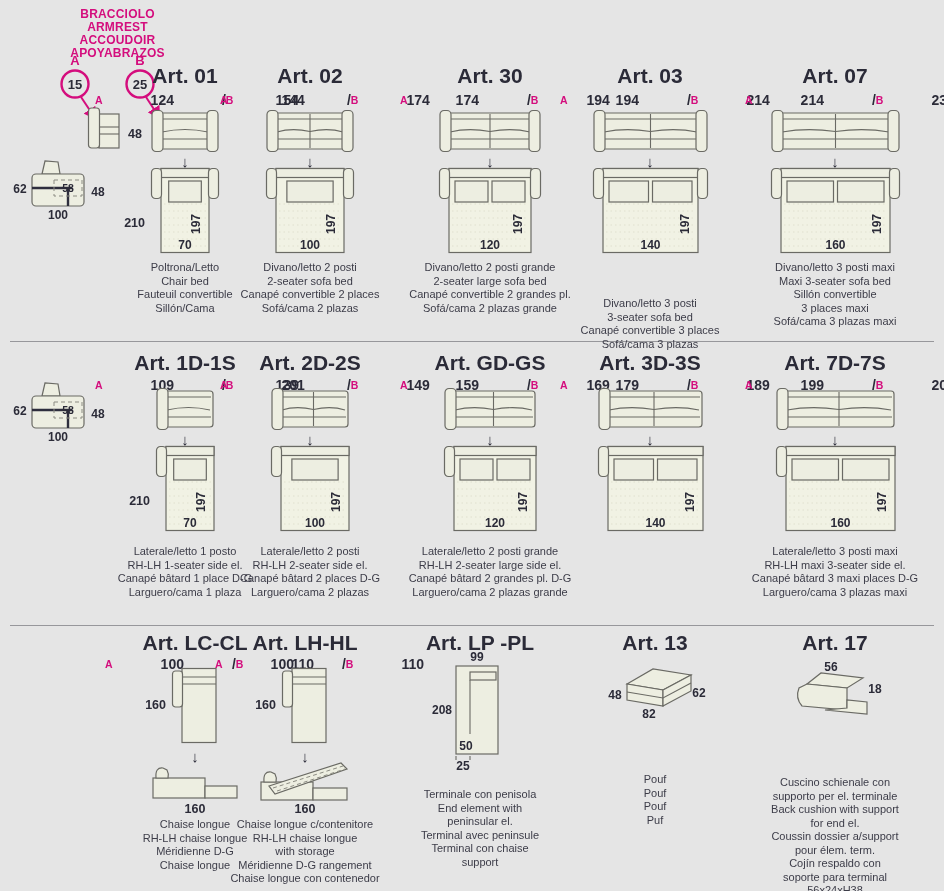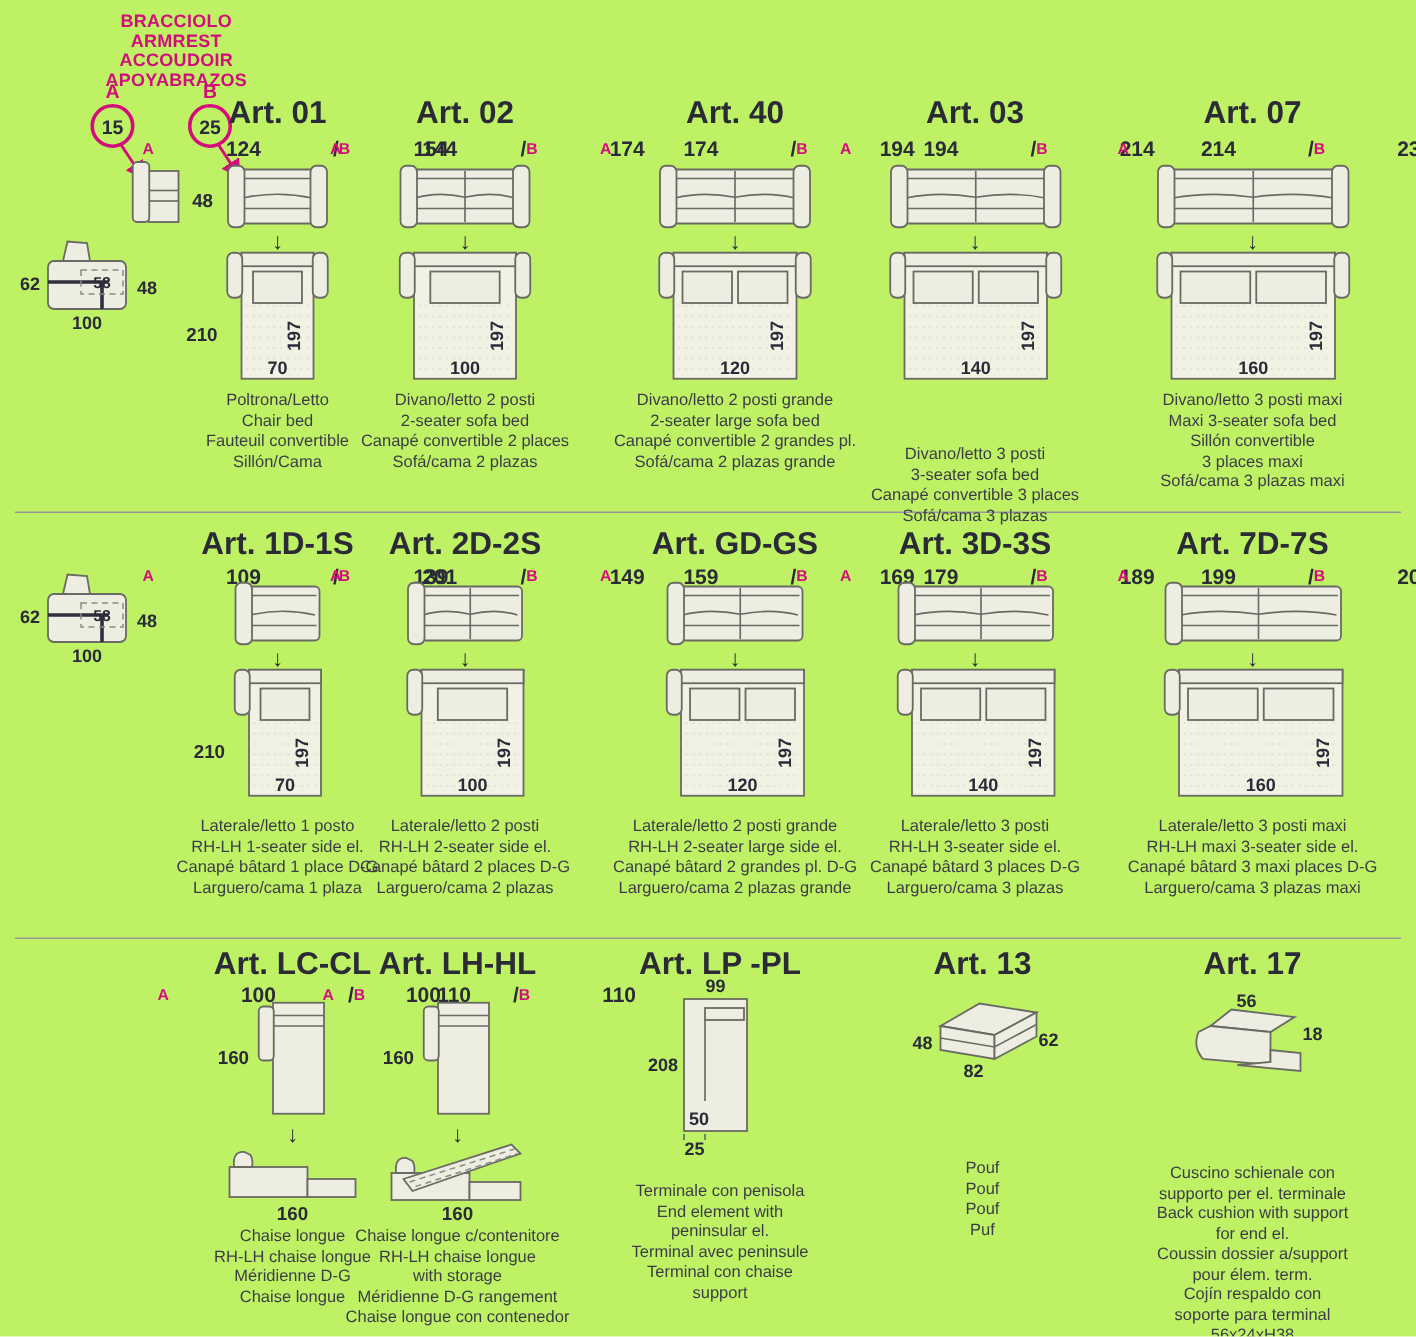--- a/index.html
+++ b/index.html
@@ -1,16 +1,16 @@
 <!DOCTYPE html>
 <html><head>
 <meta charset="utf-8">
 <style>
   html,body{margin:0;padding:0;background:#fff;}
-  #page{position:relative;width:944px;height:891px;background:#bef264;
+  #page{position:relative;width:944px;height:891px;background:#e5e5e5;
         font-family:"Liberation Sans",sans-serif;overflow:hidden;}
   .abs{position:absolute;}
   .note{color:#d40d7d;font-weight:700;font-size:12px;line-height:13px;text-align:center;letter-spacing:.2px;}
   .mark-letter{color:#d40d7d;font-weight:700;font-size:13px;text-align:center;width:28px;}
   .art-title{font-size:21px;font-weight:700;color:#2b2b38;text-align:center;width:180px;}
   .ab{text-align:center;width:180px;white-space:nowrap;}
   .ab .ab-letter{color:#d40d7d;font-size:10.5px;font-weight:700;vertical-align:1.5px;}
   .ab .ab-num{color:#2b2b38;font-size:14px;font-weight:700;margin-left:48px;}
   .caption{font-size:11px;color:#3c3c48;text-align:center;line-height:13.5px;}
   .dim-label{font-size:12.5px;font-weight:600;color:#2b2b38;}
@@ -161,21 +161,21 @@
         <text transform="translate(69,56) rotate(-90)" text-anchor="middle" class="dim">197</text>
         <text x="44" y="81" text-anchor="middle" class="dim">100</text>
       </svg>
     </div>
     <div class="abs caption" style="left: 205px; top: 261px; width: 210px;">
       <div>Divano/letto 2 posti</div>
       <div>2-seater sofa bed</div>
       <div>Canapé convertible 2 places</div>
       <div>Sofá/cama 2 plazas</div>
     </div>
-    <div class="abs art-title" style="left: 400px; top: 64px;">Art. 40</div>
+    <div class="abs art-title" style="left: 400px; top: 64px;">Art. 30</div>
     <div class="abs ab" style="left: 400px; top: 91px;"><span class="ab-letter">A</span><span class="ab-num">174</span><span class="ab-num">/</span><span class="ab-letter">B</span><span class="ab-num">194</span></div>
     <div style="position: absolute; left: 439px; top: 109px; width: 102px; height: 44px;">
       <svg width="102" height="44">
         <rect x="8" y="4" width="86" height="36" rx="3" class="f"></rect>
         <line x1="10" y1="10" x2="92" y2="10" class="l"></line>
         <path d="M11,23 Q29.5,18.5 51,22.5 Q72.5,18.5 91,23" class="l"></path>
         <line x1="51" y1="5" x2="51" y2="39" class="l"></line>
         <line x1="10" y1="30" x2="92" y2="30" class="l"></line>
         <rect x="1" y="1.5" width="11" height="41" rx="4" class="f"></rect>
         <rect x="90" y="1.5" width="11" height="41" rx="4" class="f"></rect>
@@ -419,26 +419,20 @@
         <line x1="13" y1="71" x2="102" y2="71" class="lt"></line>
         <line x1="13" y1="78" x2="102" y2="78" class="lt"></line>
         <rect x="10" y="0.5" width="95" height="9" class="f"></rect>
         <rect x="16" y="13" width="39.5" height="21" class="f"></rect>
         <rect x="59.5" y="13" width="39.5" height="21" class="f"></rect>
         <rect x="0.5" y="0.5" width="10" height="30" rx="4" class="f"></rect>
         <text transform="translate(96,56) rotate(-90)" text-anchor="middle" class="dim">197</text>
         <text x="57.5" y="81" text-anchor="middle" class="dim">140</text>
       </svg>
     </div>
-    <div class="abs caption" style="left: 545px; top: 545px; width: 210px;">
-      <div>Laterale/letto 3 posti</div>
-      <div>RH-LH 3-seater side el.</div>
-      <div>Canapé bâtard 3 places D-G</div>
-      <div>Larguero/cama 3 plazas</div>
-    </div>
     <div class="abs art-title" style="left: 745px; top: 351px;">Art. 7D-7S</div>
     <div class="abs ab" style="left: 745px; top: 376px;"><span class="ab-letter">A</span><span class="ab-num">199</span><span class="ab-num">/</span><span class="ab-letter">B</span><span class="ab-num">209</span></div>
     <div style="position: absolute; left: 775.5px; top: 387px; width: 119px; height: 44px;">
       <svg width="119" height="44">
         <rect x="8" y="4" width="110" height="36" rx="3" class="f"></rect>
         <line x1="10" y1="10" x2="116" y2="10" class="l"></line>
         <path d="M11,23 Q35.5,18.5 63,22.5 Q90.5,18.5 115,23" class="l"></path>
         <line x1="63" y1="5" x2="63" y2="39" class="l"></line>
         <line x1="10" y1="30" x2="116" y2="30" class="l"></line>
         <rect x="1" y="1.5" width="11" height="41" rx="4" class="f"></rect>

